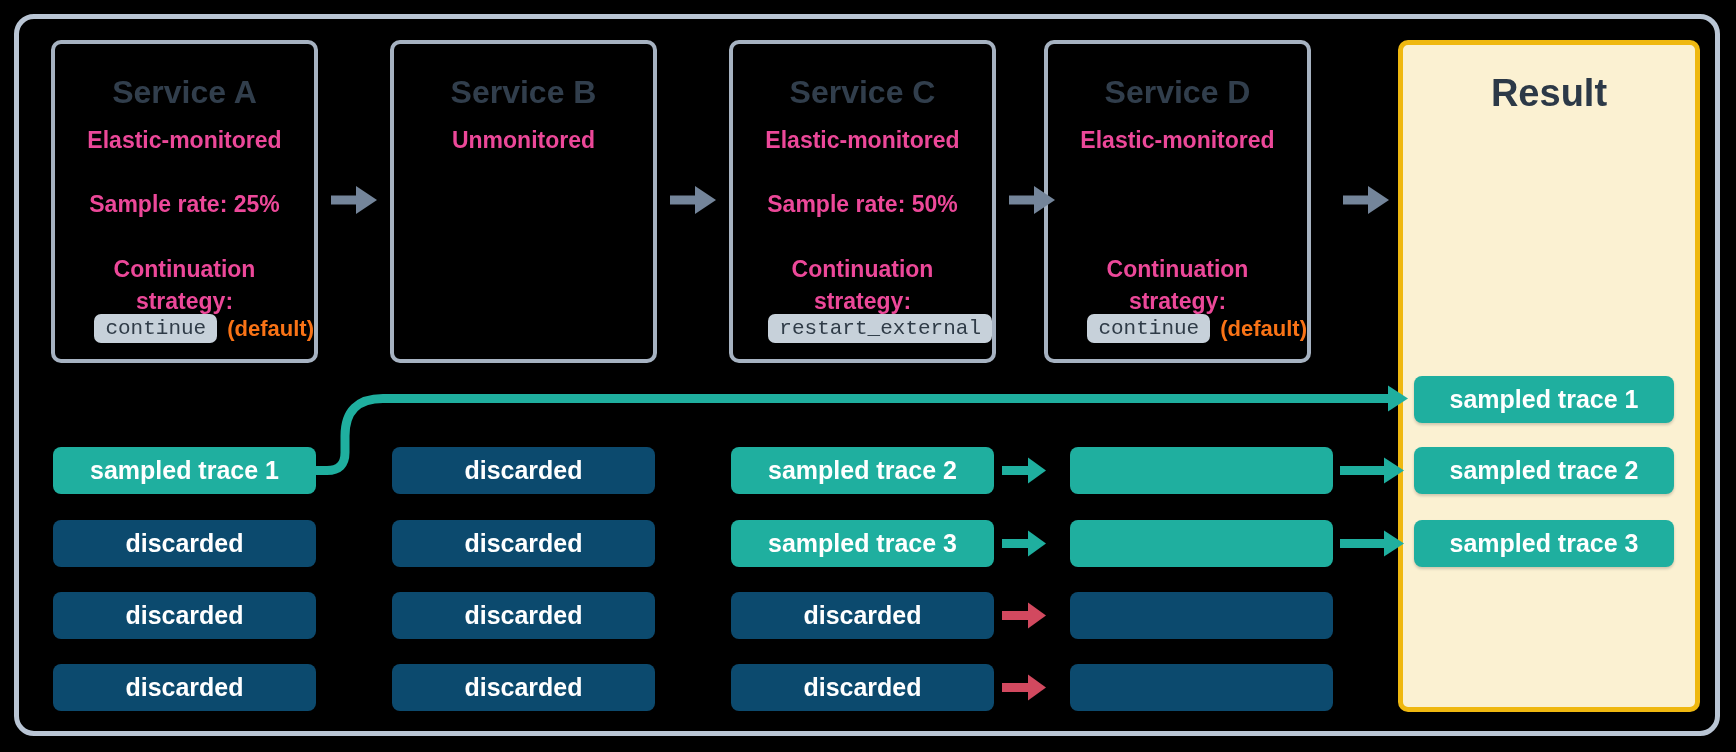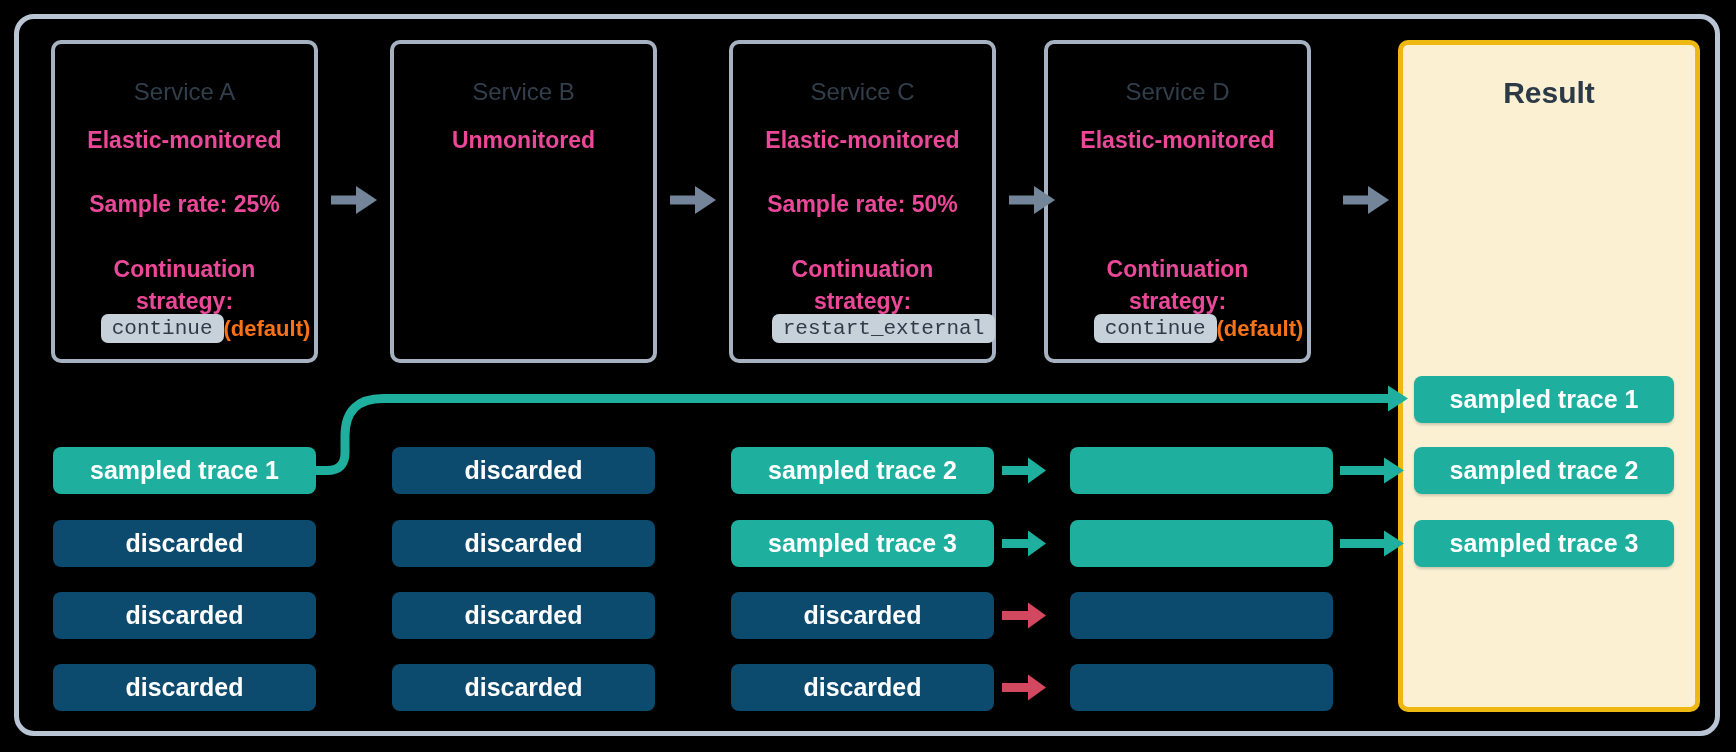--- a/index.html
+++ b/index.html
@@ -12,37 +12,37 @@
     position:absolute;left:14px;top:14px;width:1696px;height:712px;
     border:5px solid #b9c5d4;border-radius:20px;background:transparent;
   }
   
   .svc-box{
     position:absolute;top:40px;width:259px;height:315px;
     border:4px solid #a6b2c1;border-radius:10px;background:transparent;
   }
   .svc-a{left:51px;} .svc-b{left:390px;} .svc-c{left:729px;} .svc-d{left:1044px;}
   .svc-line{position:absolute;left:0;right:0;text-align:center;color:#ec4899;font-weight:600;font-size:23px;line-height:26px;}
-  .svc-title{position:absolute;left:0;right:0;top:30px;text-align:center;color:#313e4c;font-weight:400;font-size:24px;line-height:36px;}
+  .svc-title{position:absolute;left:0;right:0;top:30px;text-align:center;color:#313e4c;font-weight:700;font-size:32px;line-height:36px;}
   .svc-sub{top:83px;}
   .svc-rate{top:147px;}
   .svc-cont1{top:212px;}
   .svc-cont2{top:244px;}
-  .chip-row{position:absolute;left:0;right:0;top:270px;display:flex;justify-content:center;align-items:center;padding-left:42px;}
+  .chip-row{position:absolute;left:0;right:0;top:270px;display:flex;justify-content:flex-end;align-items:center;gap:10px;padding-left:42px;}
   .chip{
     background:#c7d1da;color:#2f3b47;border-radius:7px;padding:3px 11px;
     font-family:"Liberation Mono","DejaVu Sans Mono",monospace;font-size:21px;font-weight:500;
   }
   .chip-suffix{color:#f97316;font-weight:600;font-size:22px;}
   
   .result-box{
     position:absolute;left:1398px;top:40px;width:292px;height:662px;
     background:#fbf1d2;border:5px solid #efb810;border-radius:10px;
   }
-  .result-title{position:absolute;left:0;right:0;top:30px;text-align:center;color:#2c3947;font-weight:700;font-size:30px;line-height:36px;}
+  .result-title{position:absolute;left:0;right:0;top:30px;text-align:center;color:#2c3947;font-weight:700;font-size:38px;line-height:36px;}
   
   .pill{
     position:absolute;width:263px;height:47px;border-radius:8px;
     display:flex;align-items:center;justify-content:center;
     color:#fff;font-size:25px;font-weight:600;
     box-shadow:0 2px 3px rgba(0,0,0,0.18);
   }
   .pill.sampled{background:#1faf9f;}
   .pill.discarded{background:#0c4a6e;}
   .col-a{left:53px;} .col-b{left:392px;} .col-c{left:731px;} .col-d{left:1070px;}

